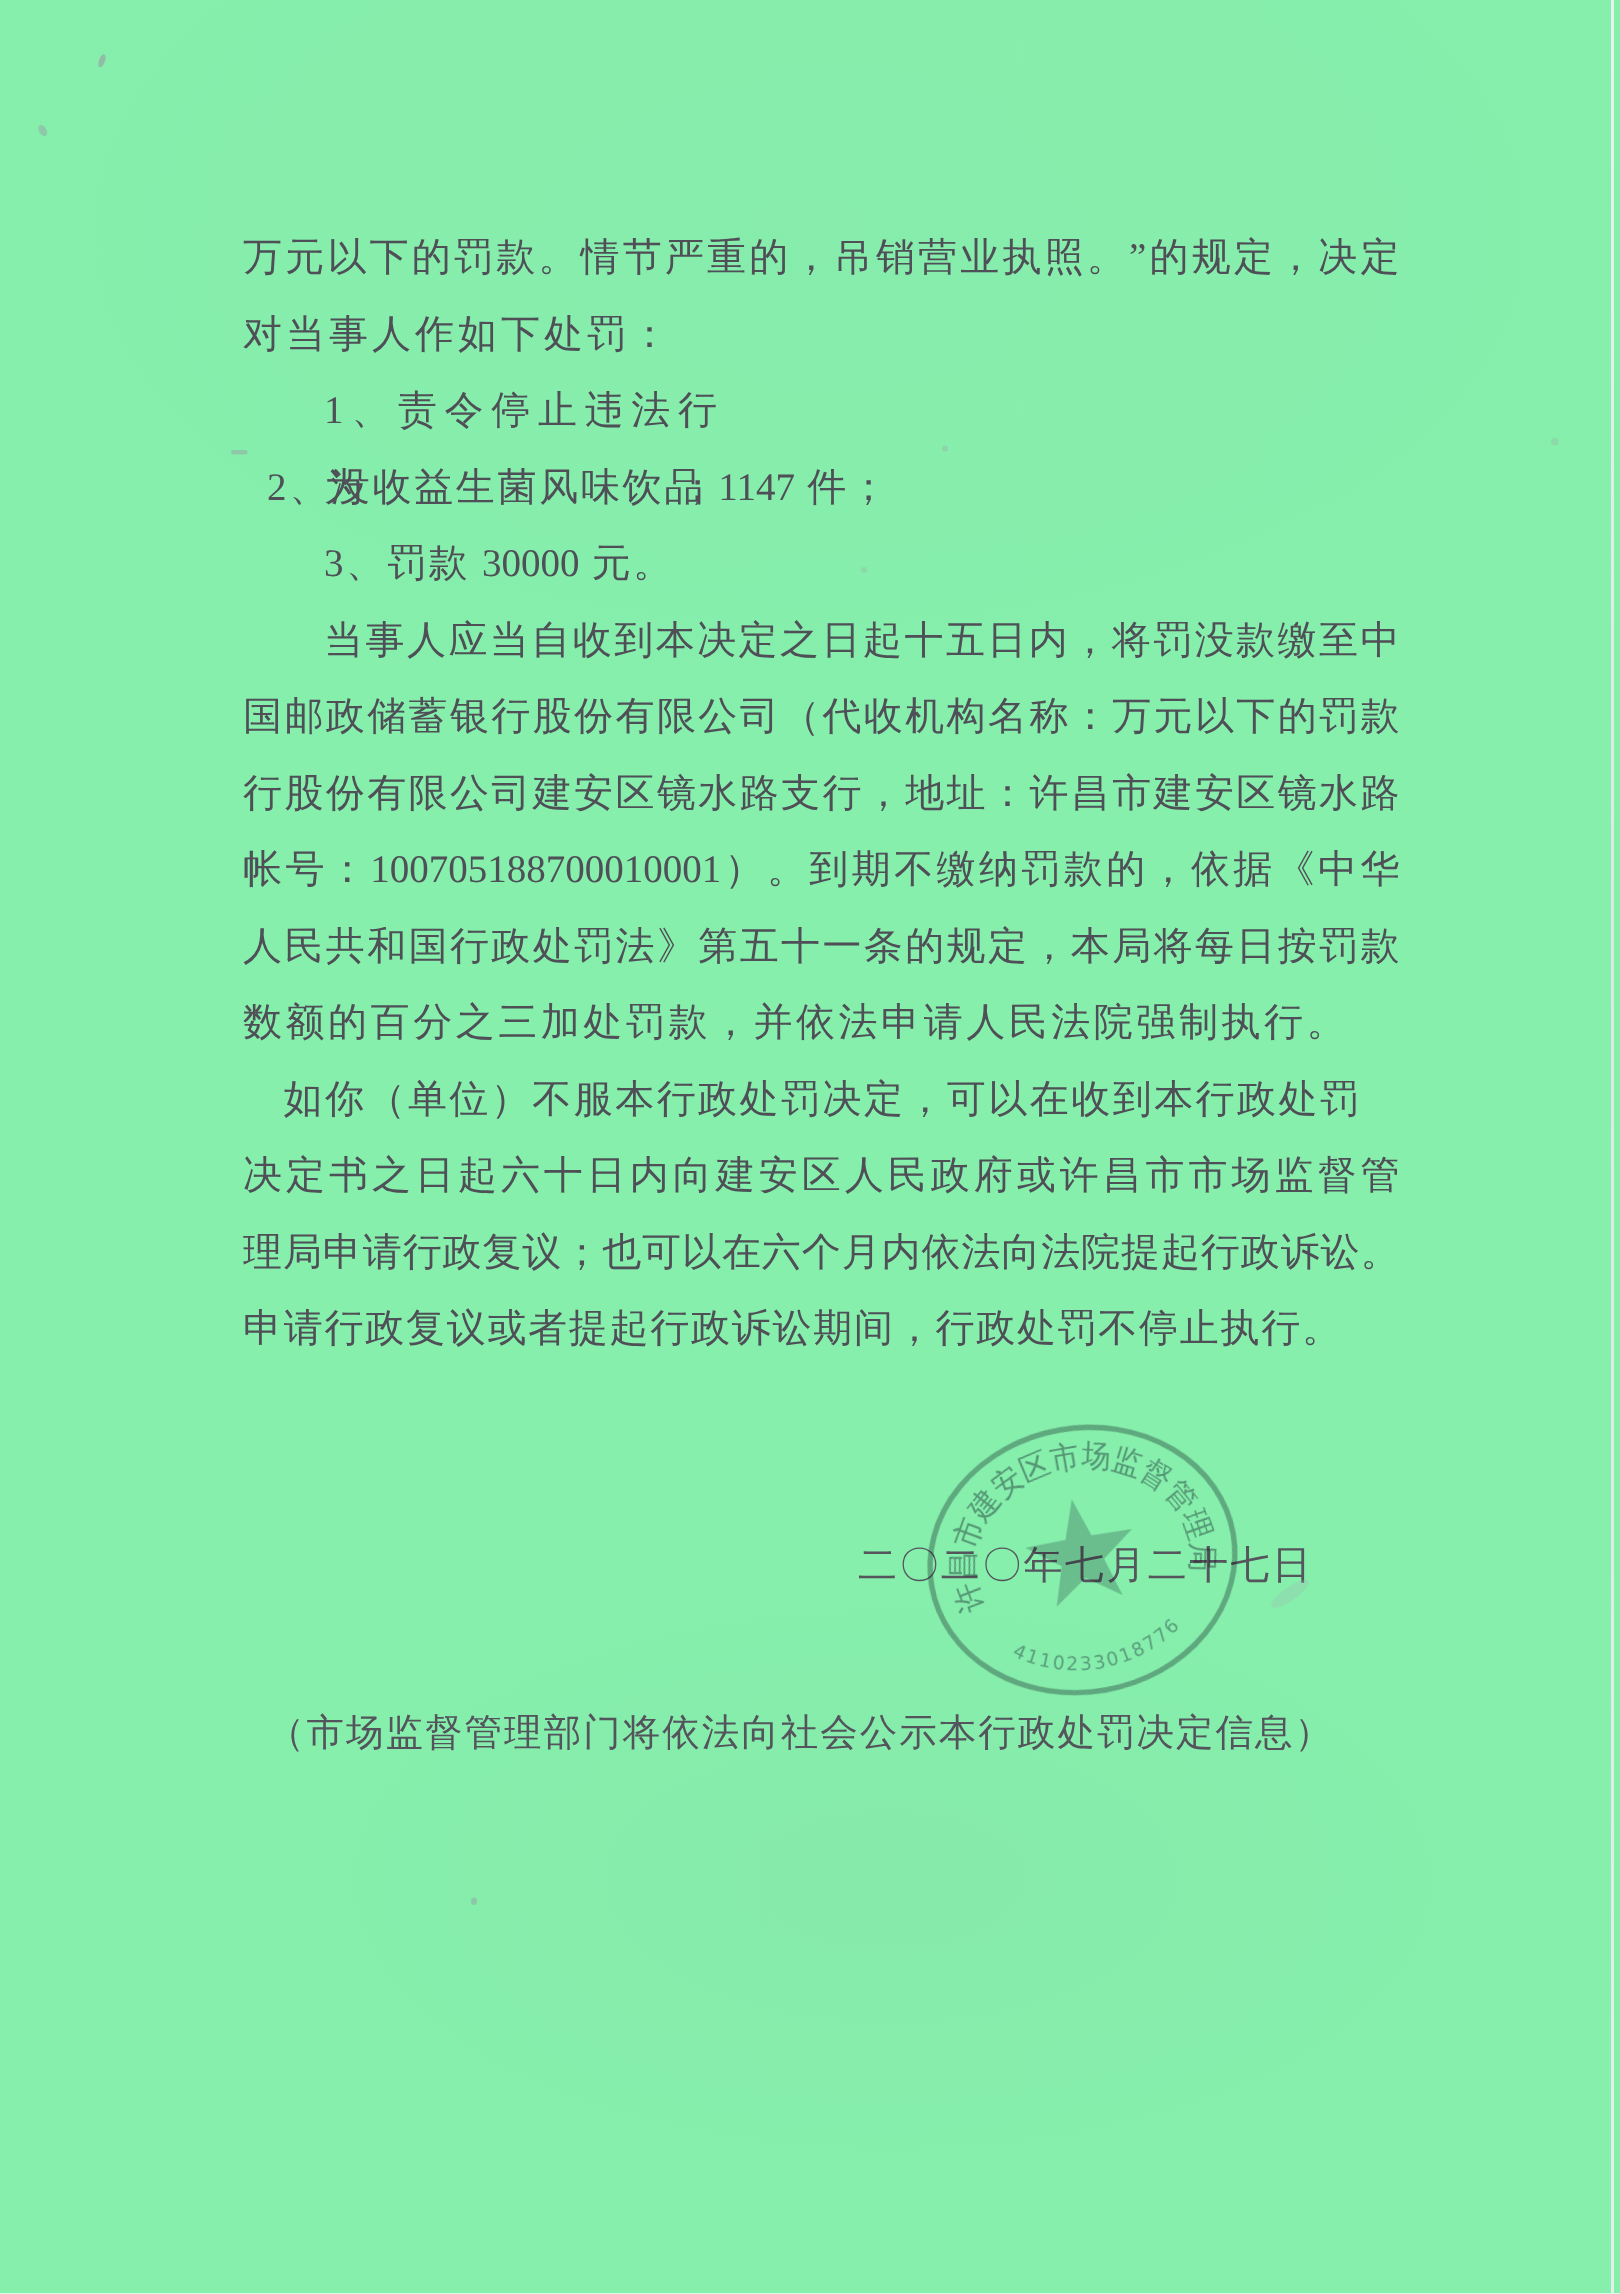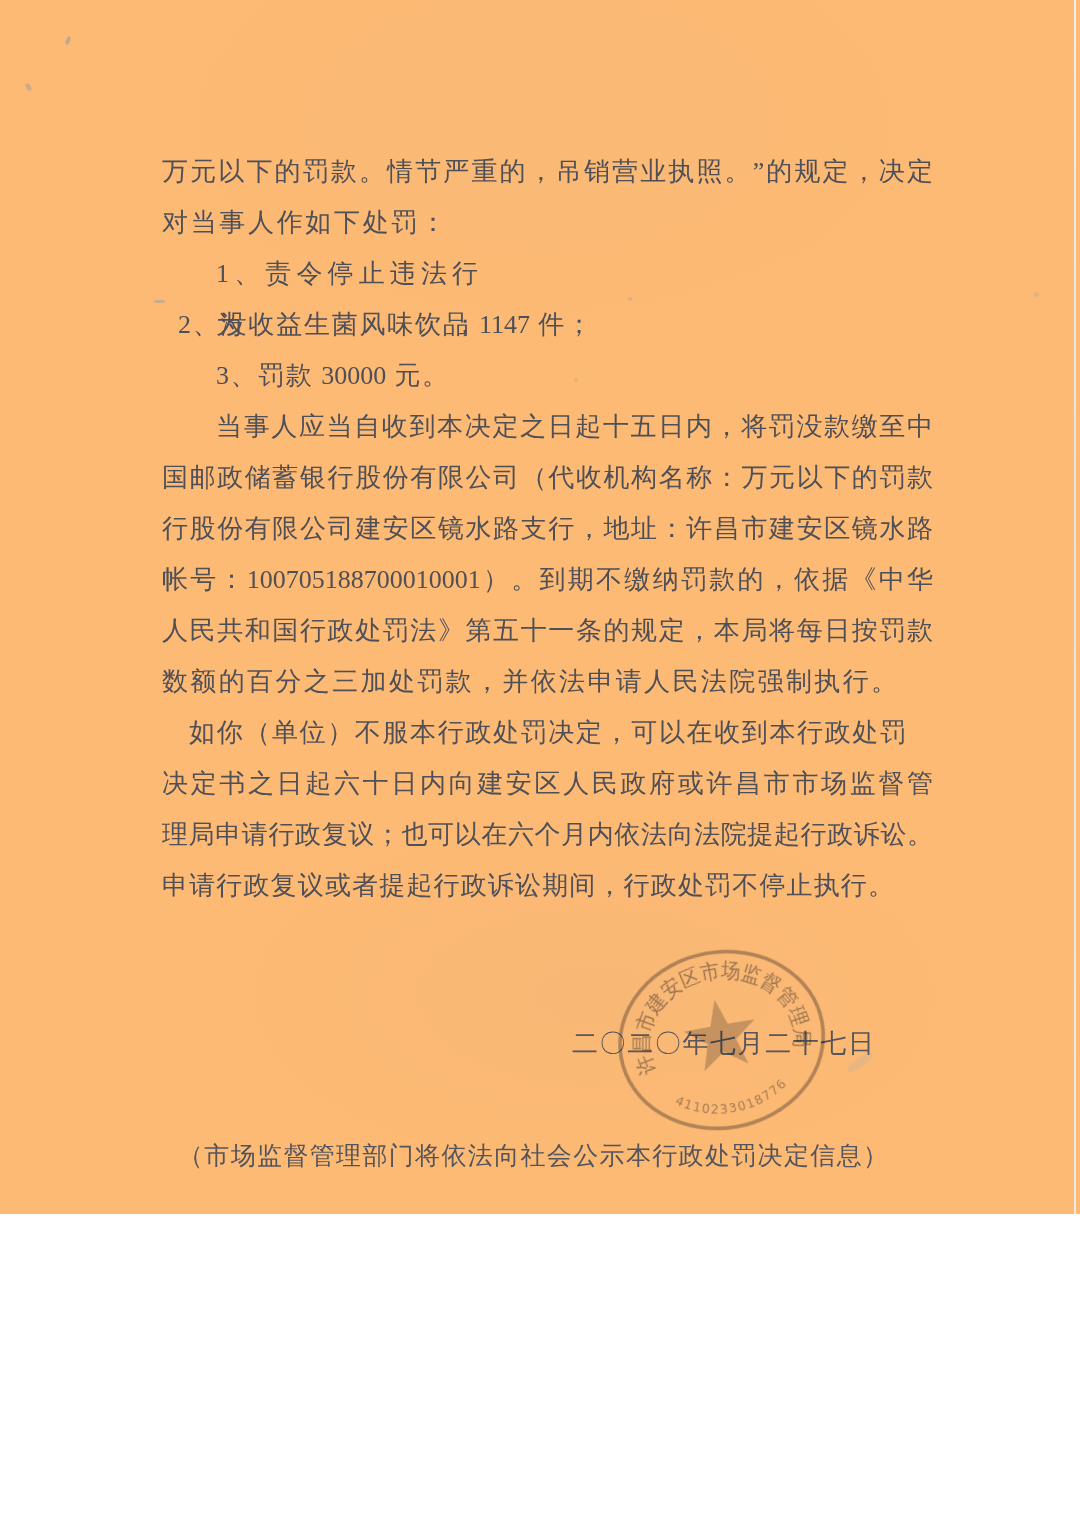--- a/index.html
+++ b/index.html
@@ -1,19 +1,19 @@
 <!DOCTYPE html>
 <html><head>
 <meta charset="utf-8">
 <style>
   html,body{margin:0;padding:0;background:#ffffff;}
   .page{
     position:relative;
-    width:1080px;height:1214px;
-    background:#fdba74;
+    width:1080px;height:1529px;
+    background:#86efac;
     overflow:hidden;
     font-family:"Liberation Serif","DejaVu Serif",serif;
     color:#4f4f57;
   }
   
   .page::before{
     content:"";position:absolute;inset:0;
     background:
       radial-gradient(ellipse 600px 300px at 55% 82%, rgba(120,120,135,0.04), transparent 70%),
       radial-gradient(ellipse 900px 500px at 50% 10%, rgba(150,150,160,0.03), transparent 70%);

